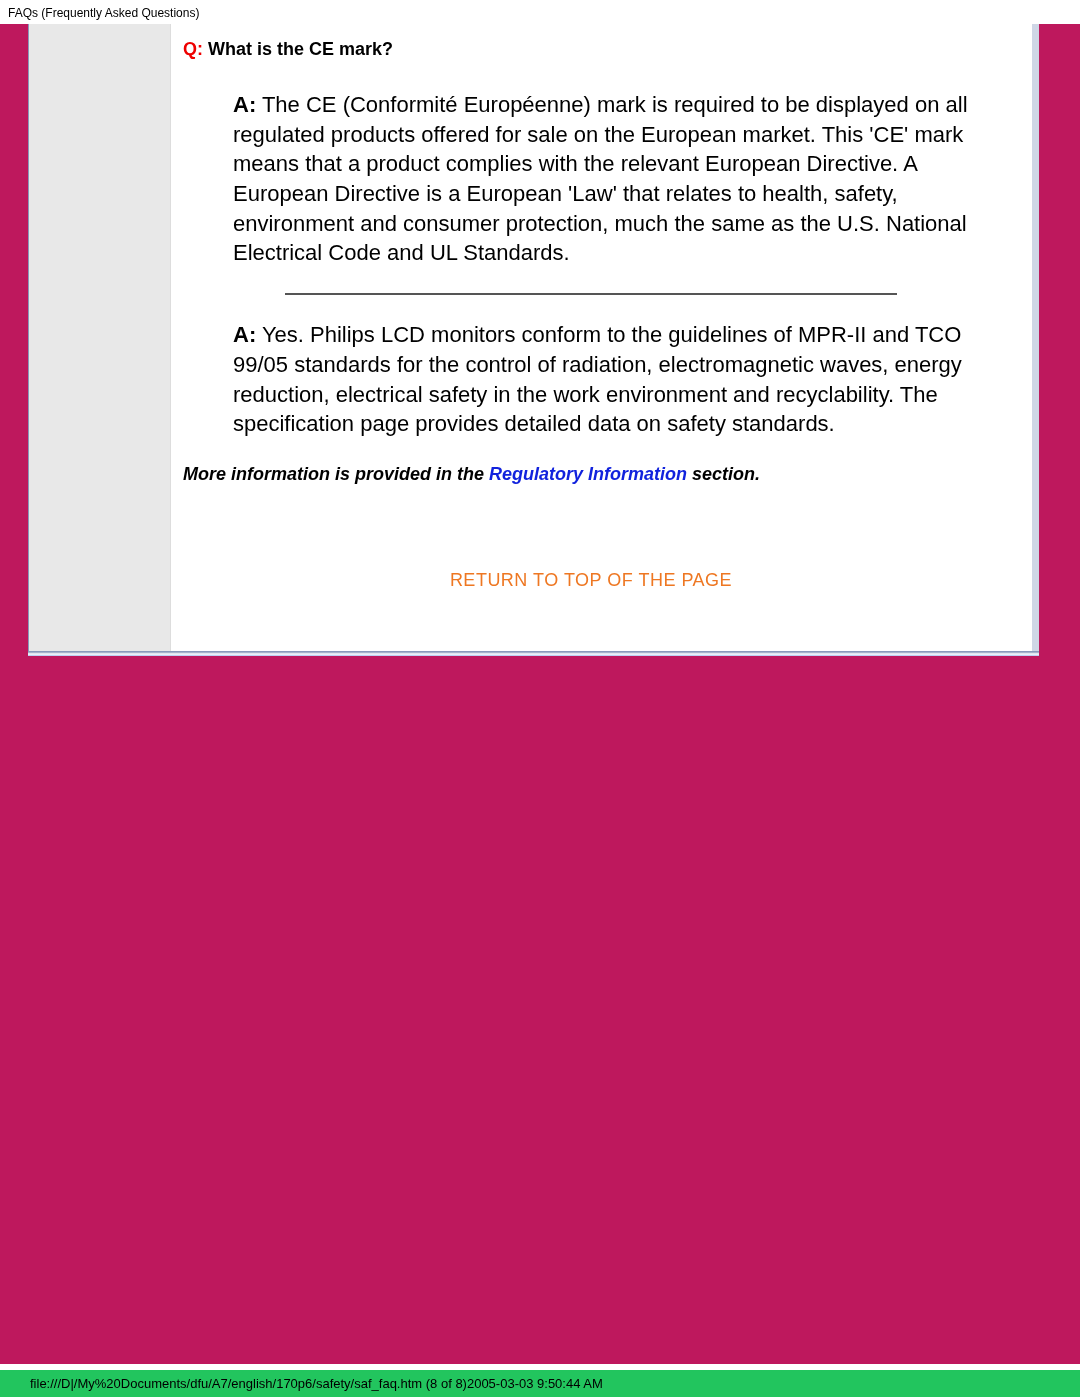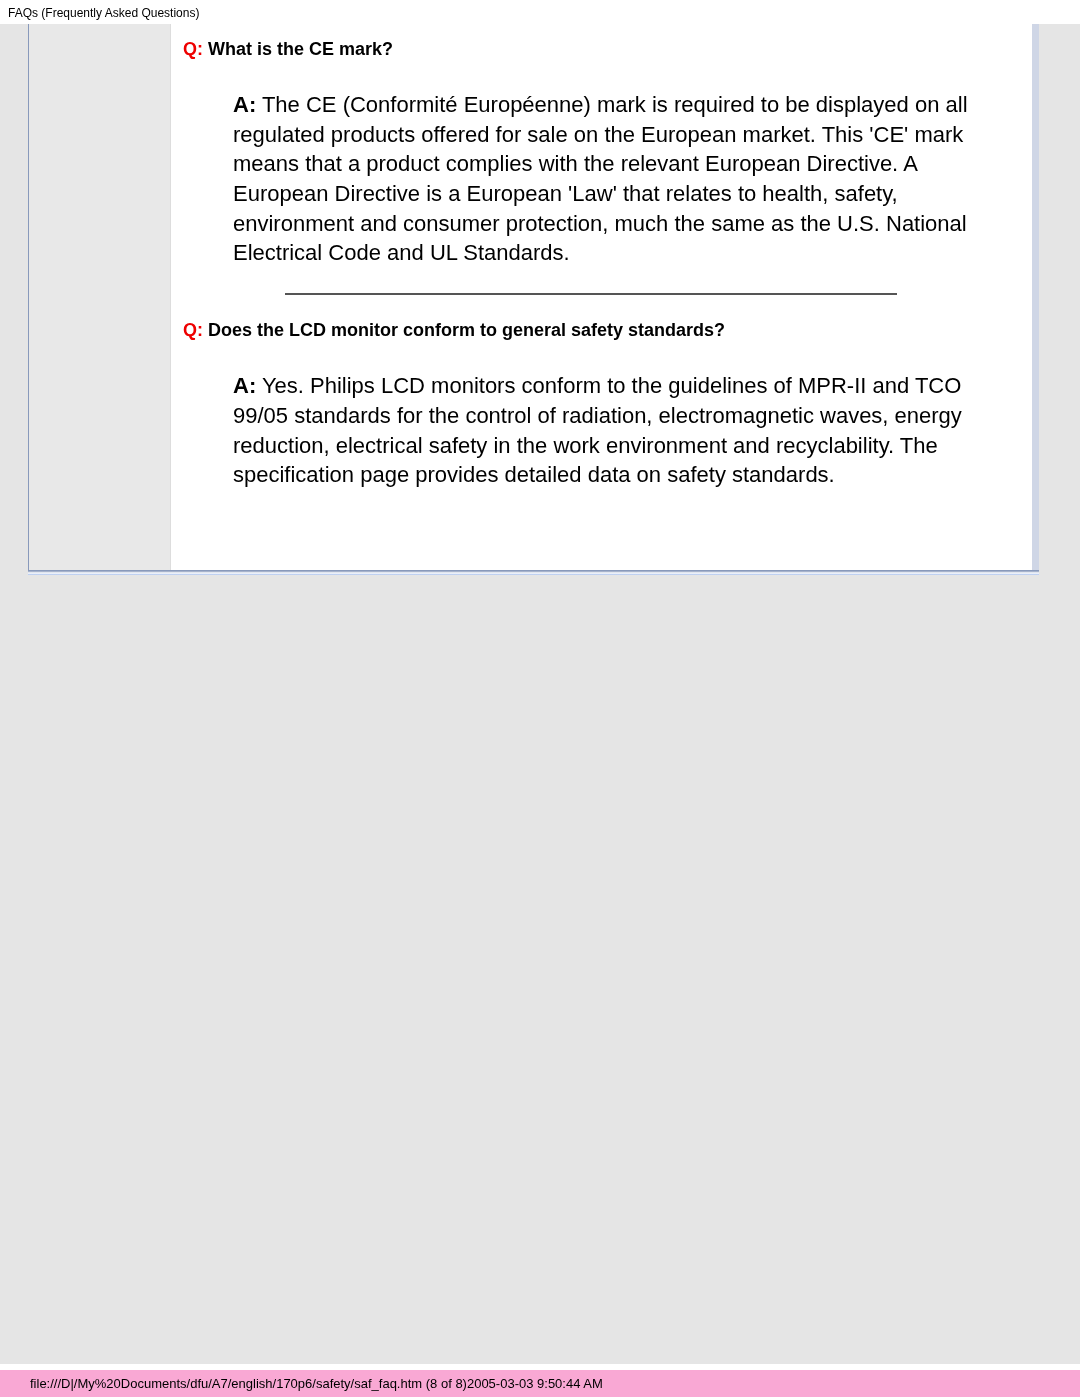--- a/index.html
+++ b/index.html
@@ -13,21 +13,21 @@
       width: 1080px;
       height: 1397px;
       position: relative;
     }
     .header-title {
       font-size: 12px;
       padding: 6px 8px 4px 8px;
       color: #000;
     }
     .page-wrapper {
-      background: #e5e5e5;
+      background: #be185d;
       padding: 0 41px 0 28px;
       min-height: 1340px;
       position: relative;
     }
     .content-frame {
       background: #ffffff;
       display: flex;
       border-left: 1px solid #8899bb;
       border-bottom: 1px solid #8899bb;
       min-height: 530px;
@@ -109,21 +109,21 @@
       background: #cfd6e6;
     }
     .footer {
       position: absolute;
       bottom: 0;
       left: 0;
       width: 100%;
       font-size: 13px;
       padding: 6px 30px;
       color: #000;
-      background: #f9a8d4;
+      background: #22c55e;
       margin-top: 46px;
     }
   </style>
 </head>
 <body>
 
 <div class="header-title">FAQs (Frequently Asked Questions)</div>
 
 <div class="page-wrapper">
   <div class="content-frame">
@@ -135,29 +135,32 @@
           <span class="q-prefix">Q:</span><span> What is the CE mark?</span>
         </div>
         <div class="answer-block">
           <span class="a-prefix">A:</span><span> The CE (Conformité Européenne) mark is required to be displayed on all regulated products offered for sale on the European market. This 'CE' mark means that a product complies with the relevant European Directive. A European Directive is a European 'Law' that relates to health, safety, environment and consumer protection, much the same as the U.S. National Electrical Code and UL Standards.</span>
         </div>
       </div>
 
       <hr class="divider">
 
       <div class="faq-block">
-        <div class="question-line">
-          <span class="q-prefix">Q:</span><span> Does the LCD monitor conform to general safety standards?</span>
-        </div>
         <div class="answer-block">
           <span class="a-prefix">A:</span><span> Yes. Philips LCD monitors conform to the guidelines of MPR-II and TCO 99/05 standards for the control of radiation, electromagnetic waves, energy reduction, electrical safety in the work environment and recyclability. The specification page provides detailed data on safety standards.</span>
         </div>
       </div>
 
+      <div class="more-info">
+        <span>More information is provided in the </span><span class="reg-link">Regulatory Information</span><span> section.</span>
+      </div>
 
+      <div class="return-link-wrapper">
+        <span class="return-link">RETURN TO TOP OF THE PAGE</span>
+      </div>
 
     </div>
     <div class="scrollbar-hint"></div>
   </div>
   <div class="frame-separator"></div>
 </div>
 
 <div class="footer">file:///D|/My%20Documents/dfu/A7/english/170p6/safety/saf_faq.htm (8 of 8)2005-03-03 9:50:44 AM</div>
 
 </body></html>

